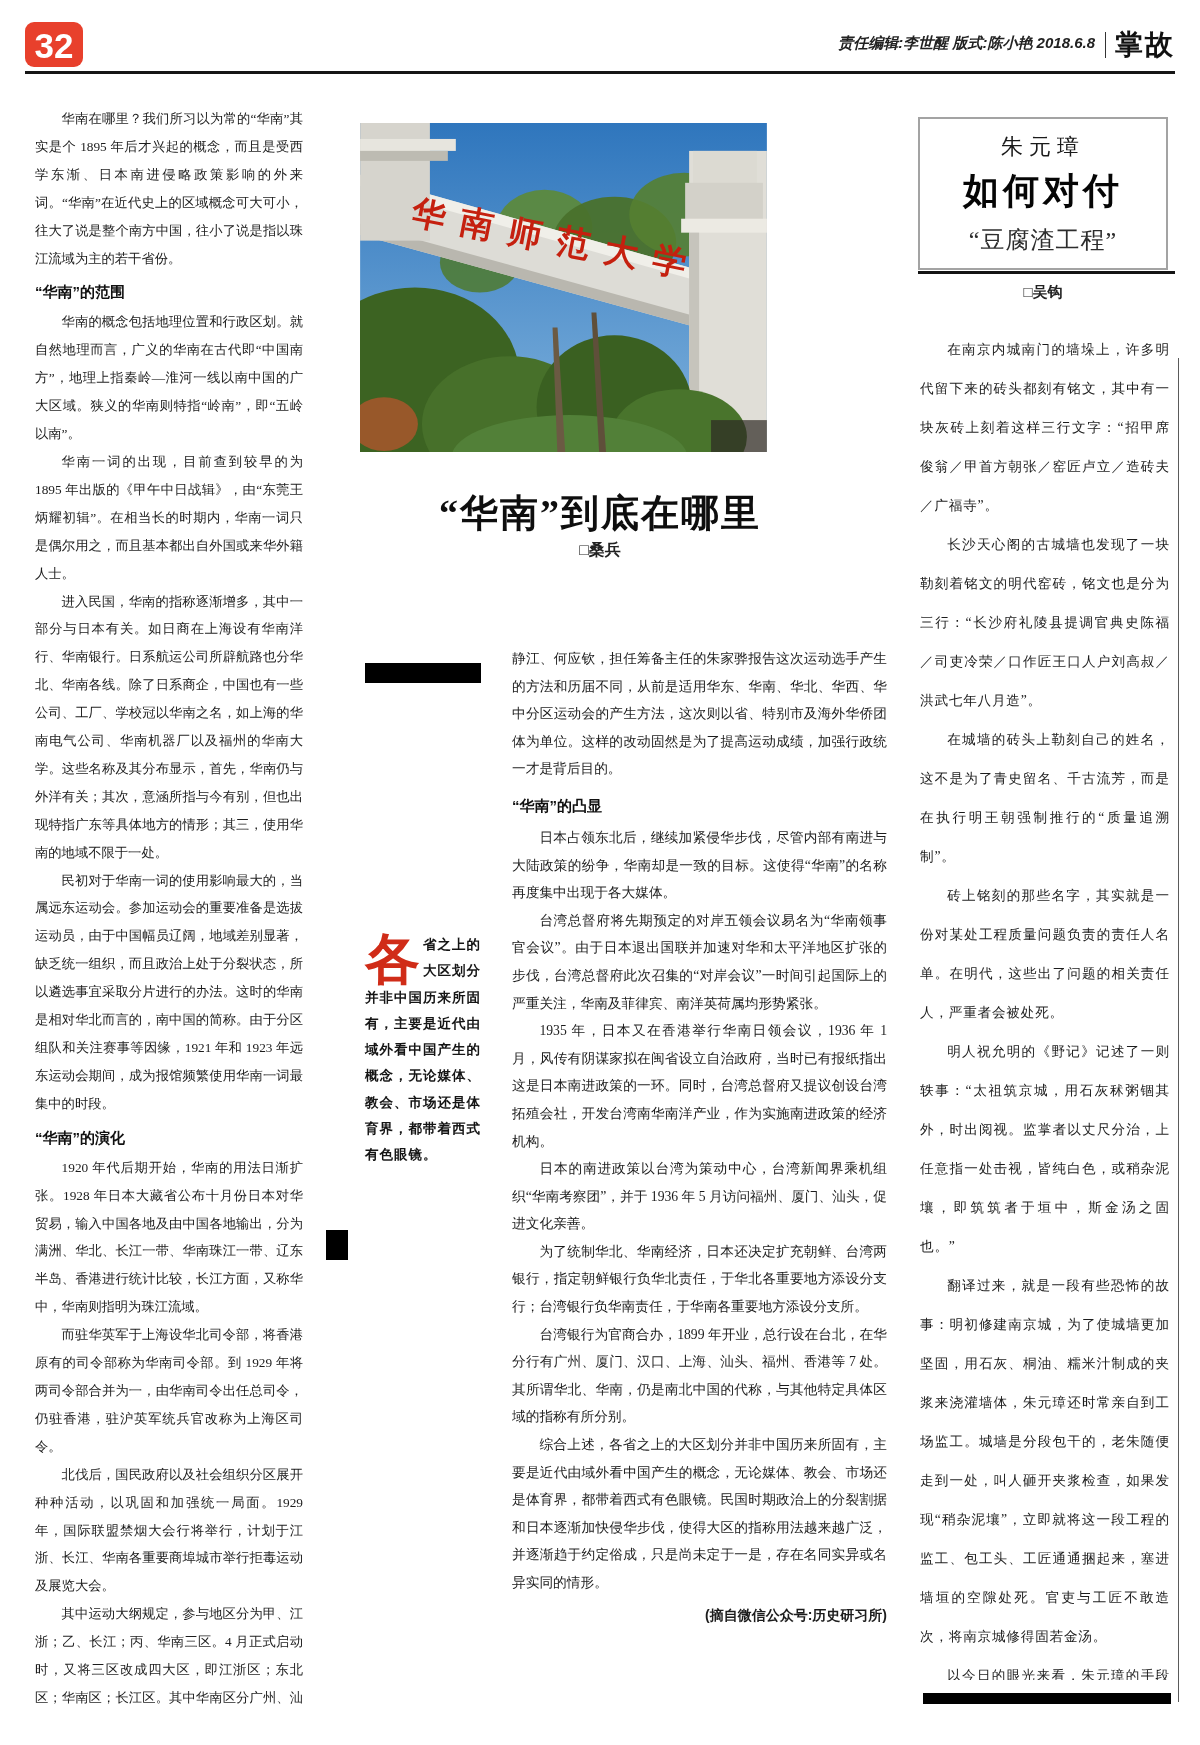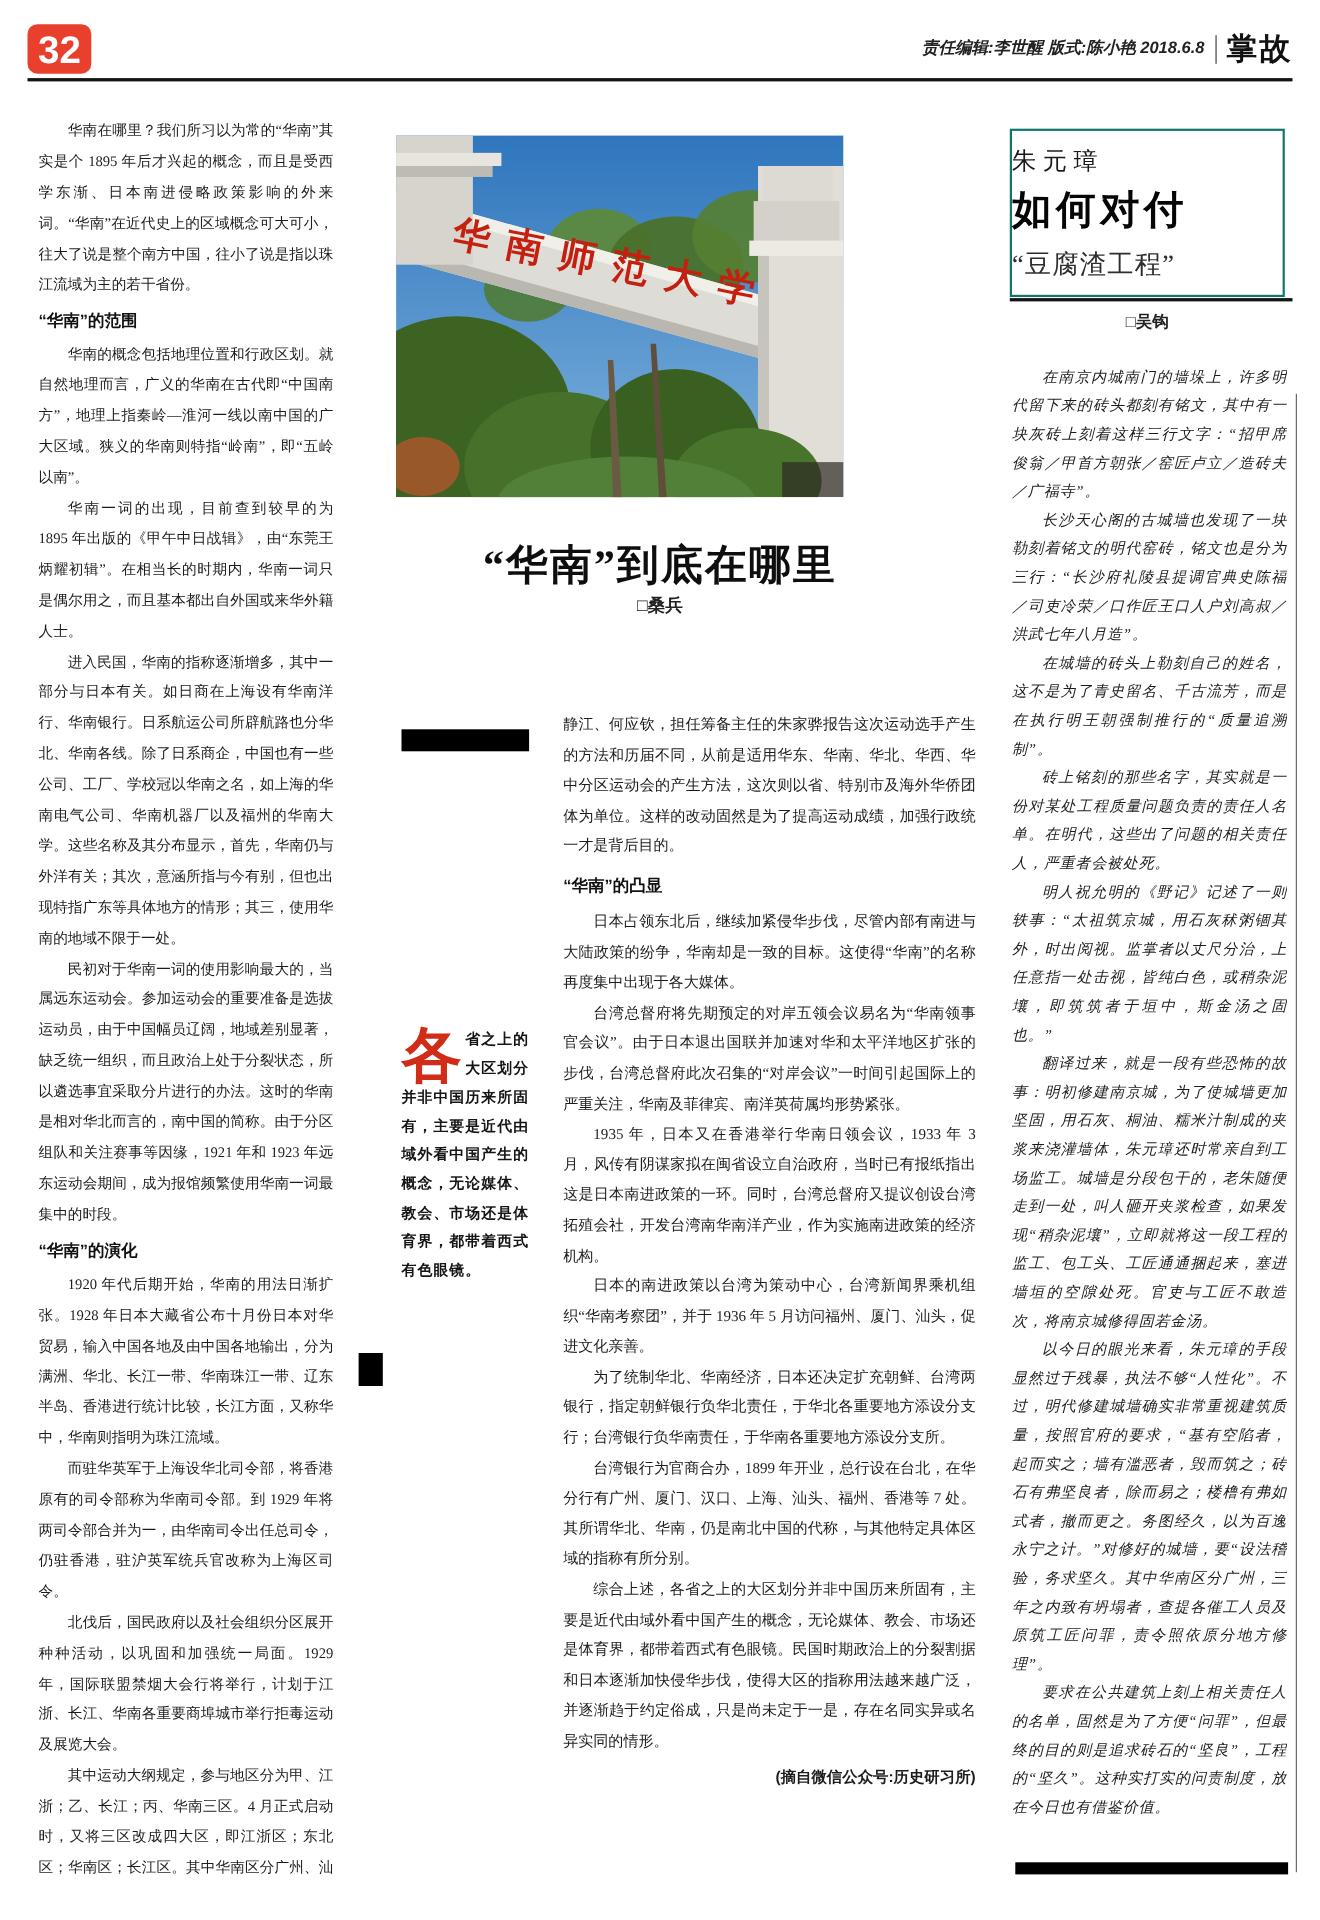--- a/index.html
+++ b/index.html
@@ -21,22 +21,22 @@
 
   
   .col{position:absolute;text-align:justify;overflow:hidden;}
   .col p{margin:0;text-indent:2em;}
   .col p.noindent{text-indent:0;}
   .col h3{font-family:"Liberation Sans","DejaVu Sans",sans-serif;font-size:15px;font-weight:bold;
           margin:10px 0 6px 0;line-height:20px;color:#111;}
   .col-left{left:35px;top:105px;width:268px;height:1603px;font-size:13.3px;line-height:27.9px;}
   .col-mid{left:512px;top:645px;width:375px;height:1065px;font-size:13.7px;line-height:27.6px;}
   .col-mid h3{margin:13px 0 8px 0;}
-  .col-side{left:920px;top:330px;width:250px;height:1350px;font-size:13.6px;line-height:26px;
-            letter-spacing:0.8px;font-style:italic;}
+  .col-side{left:920px;top:330px;width:250px;height:1350px;font-size:13.6px;line-height:39px;
+            letter-spacing:0.8px;}
   .attr{text-indent:0 !important;text-align:right;font-family:"Liberation Sans","DejaVu Sans",sans-serif;
         font-weight:bold;font-size:14px;margin-top:5px !important;letter-spacing:0;}
 
   
   .photo{position:absolute;left:360px;top:123px;width:407px;height:329px;overflow:hidden;}
 
   
   .title-block{position:absolute;left:380px;top:488px;width:440px;text-align:center;}
   .title-block h1{margin:0;font-size:38px;font-weight:bold;letter-spacing:2px;color:#0e0e0e;
                   font-family:"Liberation Serif","DejaVu Serif",serif;}
@@ -49,22 +49,22 @@
   .bar-2{left:326px;top:1230px;width:22px;height:30px;}
   .bar-bottom{left:923px;top:1693px;width:248px;height:11px;}
 
   
   .pull-quote{position:absolute;left:365px;top:932px;width:116px;text-align:justify;
               font-weight:bold;font-size:13.5px;line-height:26.3px;letter-spacing:1px;color:#151515;}
   .pq-initial{float:left;font-size:55px;line-height:49px;color:#d02c18;font-weight:bold;
               margin:3px 3px 0 0;letter-spacing:0;}
 
   
-  .side-box{position:absolute;left:918px;top:117px;width:250px;height:153px;border:2px solid #0f766e;
-            box-sizing:border-box;text-align:left;padding-top:13px;background:#fff;}
+  .side-box{position:absolute;left:918px;top:117px;width:250px;height:153px;border:2px solid #a3a3a3;
+            box-sizing:border-box;text-align:center;padding-top:13px;background:#fff;}
   .side-pre{font-size:22px;letter-spacing:6px;color:#1a1a1a;}
   .side-title{font-family:"Liberation Sans","DejaVu Sans",sans-serif;font-weight:bold;
               font-size:36px;letter-spacing:4px;color:#050505;margin-top:5px;}
   .side-sub{font-size:24px;letter-spacing:1px;color:#2d2d2d;margin-top:8px;}
   .side-box-rule{position:absolute;left:918px;top:271px;width:257px;height:3px;background:#141414;}
   .side-author{position:absolute;left:918px;top:283px;width:250px;text-align:center;
                font-family:Liberation Sans, sans-serif;font-weight:bold;
                font-size:15px;color:#222;}
 
   .v-rule{position:absolute;left:1178px;top:358px;width:1px;height:1344px;background:#5a5a5a;}
@@ -158,21 +158,21 @@
 
   <div class="pull-quote">
     <span class="pq-initial">各</span><span>省之上的大区划分并非中国历来所固有，主要是近代由域外看中国产生的概念，无论媒体、教会、市场还是体育界，都带着西式有色眼镜。</span>
   </div>
 
   <div class="col col-mid">
     <p class="noindent">静江、何应钦，担任筹备主任的朱家骅报告这次运动选手产生的方法和历届不同，从前是适用华东、华南、华北、华西、华中分区运动会的产生方法，这次则以省、特别市及海外华侨团体为单位。这样的改动固然是为了提高运动成绩，加强行政统一才是背后目的。</p>
     <h3>“华南”的凸显</h3>
     <p>日本占领东北后，继续加紧侵华步伐，尽管内部有南进与大陆政策的纷争，华南却是一致的目标。这使得“华南”的名称再度集中出现于各大媒体。</p>
     <p>台湾总督府将先期预定的对岸五领会议易名为“华南领事官会议”。由于日本退出国联并加速对华和太平洋地区扩张的步伐，台湾总督府此次召集的“对岸会议”一时间引起国际上的严重关注，华南及菲律宾、南洋英荷属均形势紧张。</p>
-    <p>1935 年，日本又在香港举行华南日领会议，1933 年 3 月，风传有阴谋家拟在闽省设立自治政府，当时已有报纸指出这是日本南进政策的一环。同时，台湾总督府又提议创设台湾拓殖会社，开发台湾南华南洋产业，作为实施南进政策的经济机构。</p>
+    <p>1935 年，日本又在香港举行华南日领会议，1936 年 1 月，风传有阴谋家拟在闽省设立自治政府，当时已有报纸指出这是日本南进政策的一环。同时，台湾总督府又提议创设台湾拓殖会社，开发台湾南华南洋产业，作为实施南进政策的经济机构。</p>
     <p>日本的南进政策以台湾为策动中心，台湾新闻界乘机组织“华南考察团”，并于 1936 年 5 月访问福州、厦门、汕头，促进文化亲善。</p>
     <p>为了统制华北、华南经济，日本还决定扩充朝鲜、台湾两银行，指定朝鲜银行负华北责任，于华北各重要地方添设分支行；台湾银行负华南责任，于华南各重要地方添设分支所。</p>
     <p>台湾银行为官商合办，1899 年开业，总行设在台北，在华分行有广州、厦门、汉口、上海、汕头、福州、香港等 7 处。其所谓华北、华南，仍是南北中国的代称，与其他特定具体区域的指称有所分别。</p>
     <p>综合上述，各省之上的大区划分并非中国历来所固有，主要是近代由域外看中国产生的概念，无论媒体、教会、市场还是体育界，都带着西式有色眼镜。民国时期政治上的分裂割据和日本逐渐加快侵华步伐，使得大区的指称用法越来越广泛，并逐渐趋于约定俗成，只是尚未定于一是，存在名同实异或名异实同的情形。</p>
     <p class="attr">(摘自微信公众号:历史研习所)</p>
   </div>
 
   <div class="side-box">
     <div class="side-pre">朱元璋</div>
     <div class="side-title">如何对付</div>

